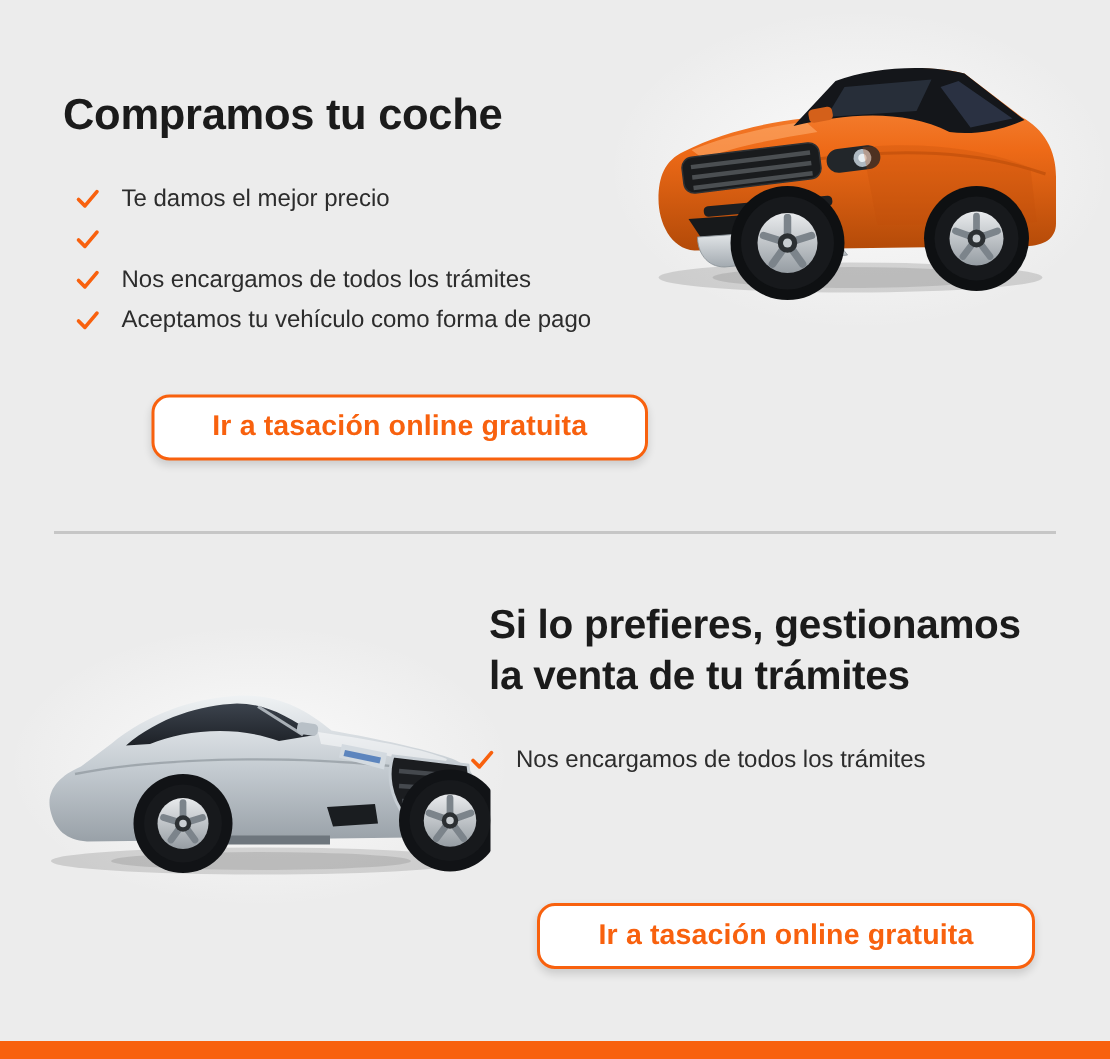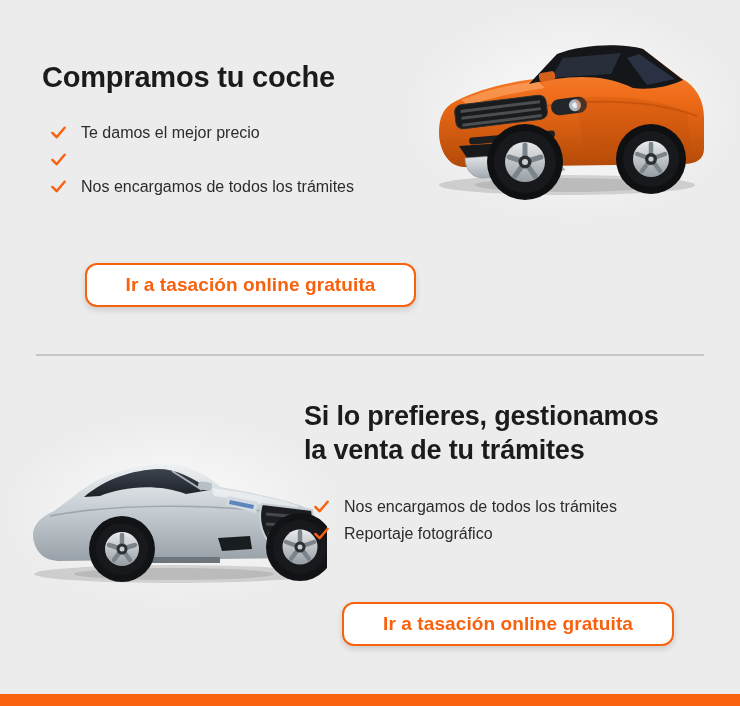--- a/index.html
+++ b/index.html
@@ -15,40 +15,40 @@
   body{font-family:"Liberation Sans","DejaVu Sans",sans-serif;}
   .page{
     position:relative;width:740px;height:706px;background:var(--background);
     overflow:hidden;margin:0 auto;
   }
   .title-1{
     position:absolute;left:42px;top:58px;font-size:29px;line-height:38px;
     font-weight:700;color:var(--text-dark);letter-spacing:-0.2px;
   }
   .title-2{
-    position:absolute;left:304px;top:399px;font-size:27px;line-height:34px;
+    position:absolute;left:326px;top:399px;font-size:27px;line-height:34px;
     font-weight:700;color:var(--text-dark);letter-spacing:-0.2px;
   }
   .title-2 span{display:block;}
   ul.benefits{position:absolute;list-style:none;}
   ul.benefits.buy{left:50px;top:119px;}
   ul.benefits.sell{left:313px;top:493px;}
   ul.benefits li{
     display:flex;align-items:center;height:27px;
     font-size:16px;color:var(--text-body);text-align:center;
   }
   ul.benefits .check{
     width:17px;height:17px;margin-right:14px;flex:0 0 auto;display:inline-flex;
   }
   .cta{
     position:absolute;display:flex;align-items:center;justify-content:center;
     background:var(--button-bg);border:2px solid var(--accent);border-radius:12px;
     color:var(--accent);font-weight:700;font-size:19px;letter-spacing:0.1px;
     font-family:"Liberation Sans","DejaVu Sans",sans-serif;
-    box-shadow:0 3px 6px rgba(0,0,0,0.14);cursor:pointer;
+    box-shadow:0 3px 6px rgba(0,0,0,0.14);cursor:pointer;margin-left:16px;
   }
   .cta-buy{left:85px;top:263px;width:331px;height:44px;}
   .cta-sell{left:342px;top:602px;width:332px;height:44px;}
   .divider{
     position:absolute;left:36px;top:354px;width:668px;height:0;
     border:none;border-top:2px solid var(--divider);
   }
   .glow{
     position:absolute;border-radius:50%;
     background:radial-gradient(ellipse at center, rgba(252,252,252,0.95) 0%, rgba(252,252,252,0) 72%);
@@ -86,20 +86,28 @@
           </svg>
       </span>
     </li>
     <li>
       <span class="check">
         <svg viewBox="0 0 18 18">
             <polyline points="2.5,9.5 7,14 15.5,4" fill="none" stroke="#F8610E" stroke-width="2.6" stroke-linecap="round" stroke-linejoin="round"></polyline>
           </svg>
       </span>
       <span>Nos encargamos de todos los trámites</span>
+    </li>
+    <li>
+      <span class="check">
+        <svg viewBox="0 0 18 18">
+            <polyline points="2.5,9.5 7,14 15.5,4" fill="none" stroke="#F8610E" stroke-width="2.6" stroke-linecap="round" stroke-linejoin="round"></polyline>
+          </svg>
+      </span>
+      <span>Aceptamos tu vehículo como forma de pago</span>
     </li>
   </ul>
 
   <button class="cta cta-buy">Ir a tasación online gratuita</button>
 
   <div class="glow glow-suv"></div>
   <div class="car car-suv">
     <svg viewBox="0 0 290 172" aria-hidden="true">
       <defs>
         <linearGradient id="gBody" x1="0" y1="0" x2="0" y2="1">
@@ -254,26 +262,18 @@
 
   <ul class="benefits sell">
     <li>
       <span class="check">
         <svg viewBox="0 0 18 18">
             <polyline points="2.5,9.5 7,14 15.5,4" fill="none" stroke="#F8610E" stroke-width="2.6" stroke-linecap="round" stroke-linejoin="round"></polyline>
           </svg>
       </span>
       <span>Nos encargamos de todos los trámites</span>
     </li>
-    <li>
-      <span class="check">
-        <svg viewBox="0 0 18 18">
-            <polyline points="2.5,9.5 7,14 15.5,4" fill="none" stroke="#F8610E" stroke-width="2.6" stroke-linecap="round" stroke-linejoin="round"></polyline>
-          </svg>
-      </span>
-      <span>Reportaje fotográfico</span>
-    </li>
   </ul>
 
   <button class="cta cta-sell">Ir a tasación online gratuita</button>
 
   <div class="bottom-bar"></div>
 </div>
 
 </body></html>

